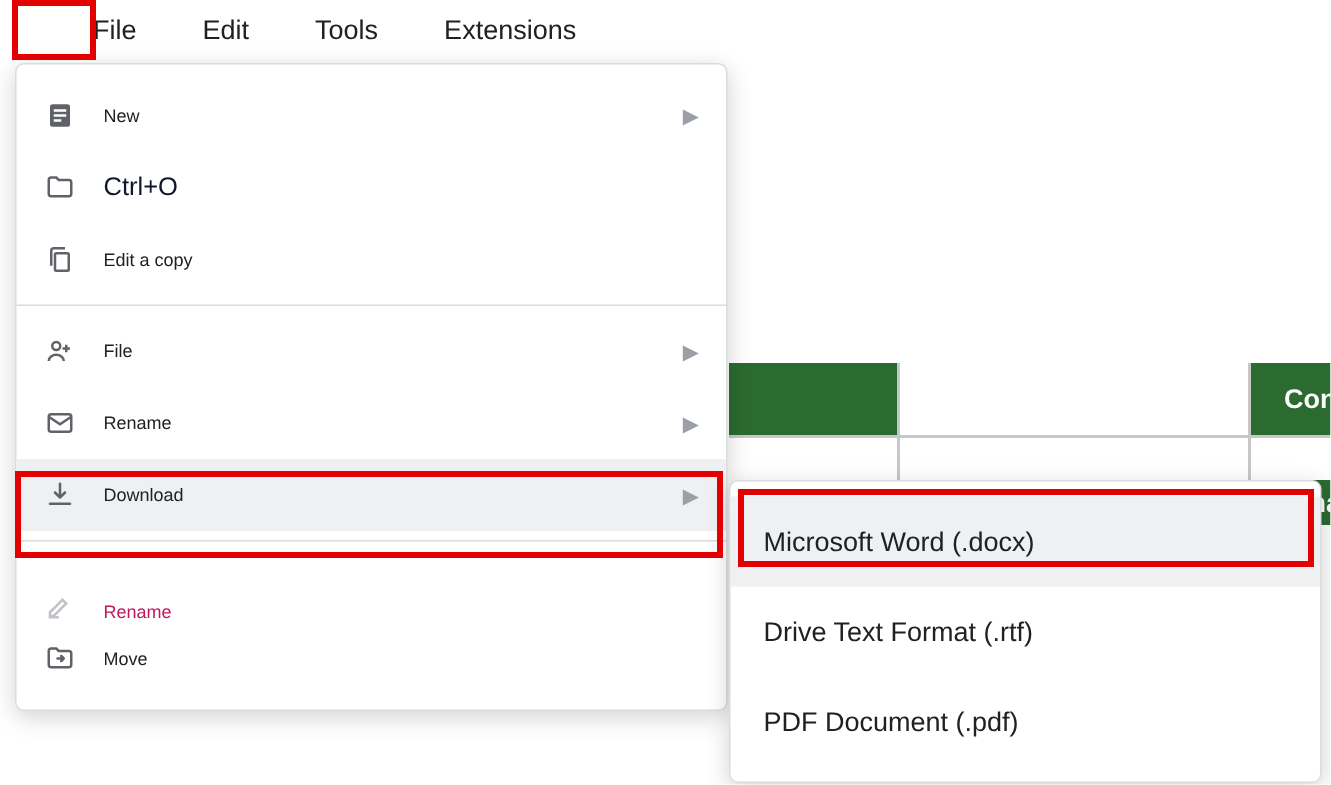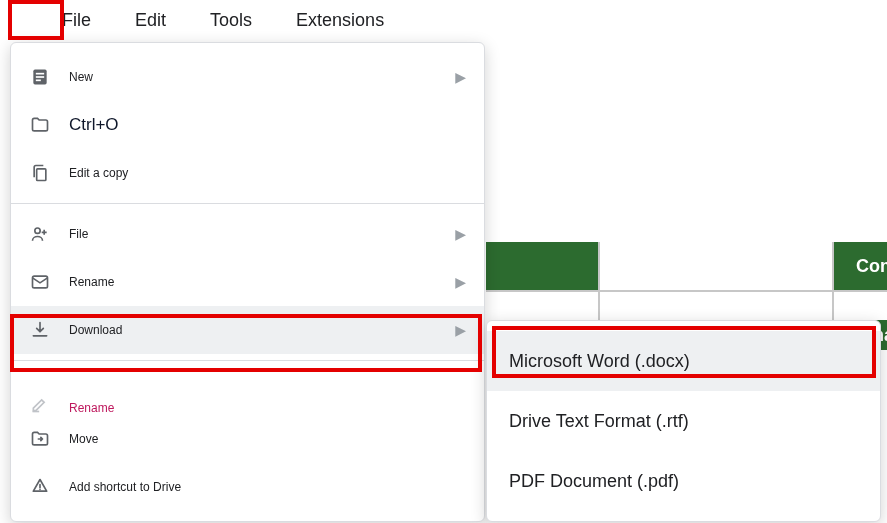--- a/index.html
+++ b/index.html
@@ -239,29 +239,20 @@
   <div class="menu-item">
     <span class="icon">
       <svg width="20" height="20" viewBox="0 0 24 24">
           <path d="M3 6a2 2 0 0 1 2-2h4l2 2h8a2 2 0 0 1 2 2v9a2 2 0 0 1-2 2H5a2 2 0 0 1-2-2V6z" fill="none" stroke="#5f6368" stroke-width="2"></path>
           <path d="M10 12h5m0 0l-2-2m2 2l-2 2" fill="none" stroke="#5f6368" stroke-width="2" stroke-linecap="round" stroke-linejoin="round"></path>
         </svg>
     </span>
     <span class="label">Move</span>
   </div>
 
-  <div class="menu-item">
-    <span class="icon">
-      <svg width="20" height="20" viewBox="0 0 24 24">
-          <path d="M12 3l8 14H4L12 3z" fill="none" stroke="#5f6368" stroke-width="2" stroke-linejoin="round"></path>
-          <path d="M12 9v4M12 15h0" stroke="#5f6368" stroke-width="2" stroke-linecap="round"></path>
-        </svg>
-    </span>
-    <span class="label">Add shortcut to Drive</span>
-  </div>
 
 </div>
 
 <div class="submenu">
   <div class="sub-item hovered">Microsoft Word (.docx)</div>
   <div class="sub-item">Drive Text Format (.rtf)</div>
   <div class="sub-item">PDF Document (.pdf)</div>
 </div>
 
 <div class="hl hl-file"></div>

